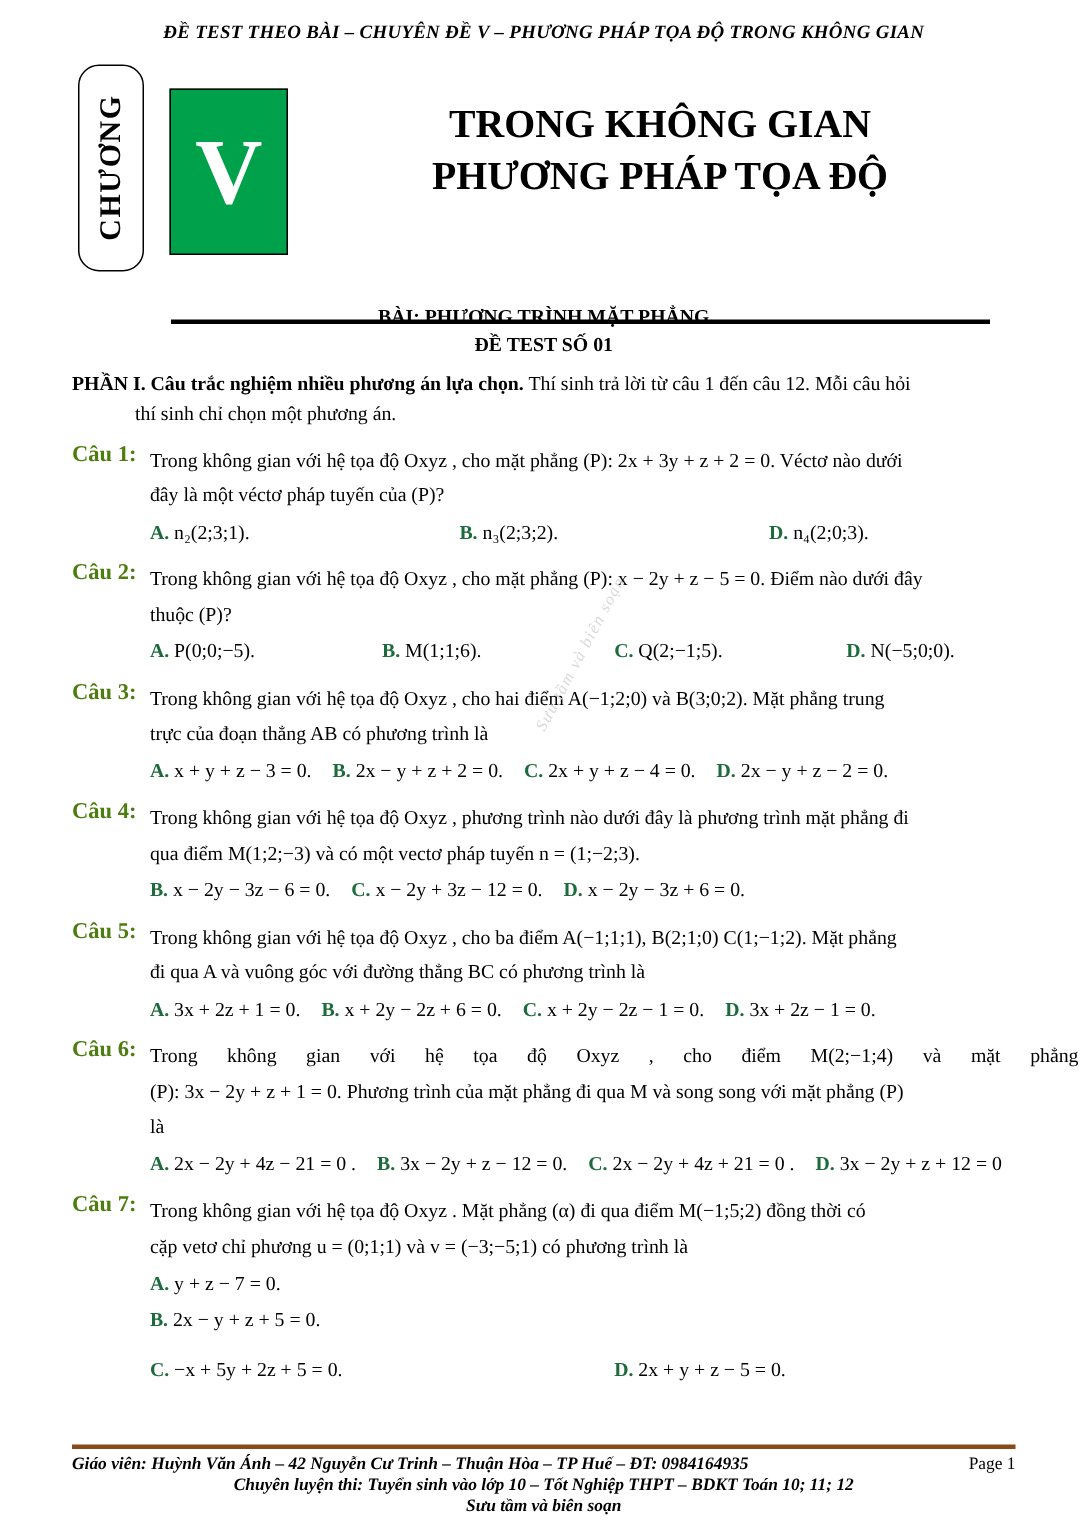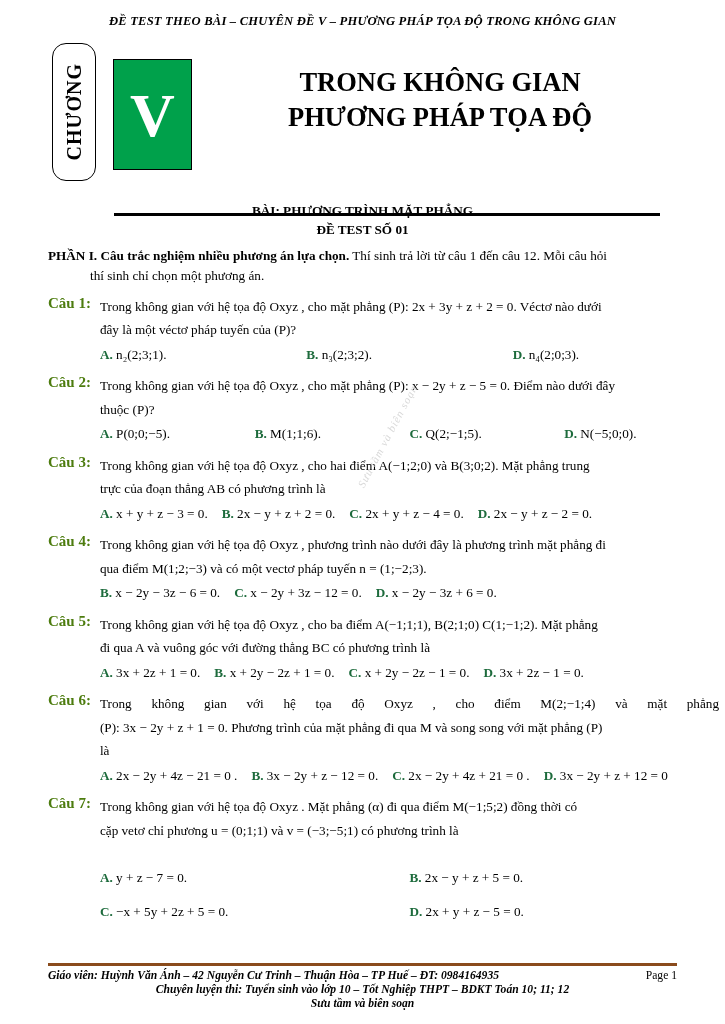--- a/index.html
+++ b/index.html
@@ -218,21 +218,21 @@
     </div>
   </div>
 
   <div class="q">
     <div class="q-label">Câu 5:</div>
     <div class="q-body">
       <span class="stem">Trong không gian với hệ tọa độ Oxyz , cho ba điểm A(−1;1;1), B(2;1;0) C(1;−1;2). Mặt phẳng</span>
       <span class="stem">đi qua A và vuông góc với đường thẳng BC có phương trình là</span>
       <div class="opts tight">
         <div class="opt"><span class="ltr">A.</span> <span>3x + 2z + 1 = 0.</span></div>
-        <div class="opt"><span class="ltr">B.</span> <span>x + 2y − 2z + 1 = 0.</span></div>
+        <div class="opt"><span class="ltr">B.</span> <span>x + 2y − 2z + 6 = 0.</span></div>
         <div class="opt"><span class="ltr">C.</span> <span>x + 2y − 2z − 1 = 0.</span></div>
         <div class="opt"><span class="ltr">D.</span> <span>3x + 2z − 1 = 0.</span></div>
       </div>
     </div>
   </div>
 
   <div class="q">
     <div class="q-label">Câu 6:</div>
     <div class="q-body">
       <span class="stem justify">Trong không gian với hệ tọa độ Oxyz , cho điểm M(2;−1;4) và mặt phẳng</span>
@@ -245,21 +245,21 @@
         <div class="opt"><span class="ltr">D.</span> <span>3x − 2y + z + 12 = 0</span></div>
       </div>
     </div>
   </div>
 
   <div class="q">
     <div class="q-label">Câu 7:</div>
     <div class="q-body">
       <span class="stem">Trong không gian với hệ tọa độ Oxyz . Mặt phẳng (α) đi qua điểm M(−1;5;2) đồng thời có</span>
       <span class="stem">cặp vetơ chỉ phương u = (0;1;1) và v = (−3;−5;1) có phương trình là</span>
-      <div class="opts half" style="margin-top:24px;">
+      <div class="opts half" style="margin-top:2px;flex-direction:column;">
         <div class="opt"><span class="ltr">A.</span> <span>y + z − 7 = 0.</span></div>
         <div class="opt"><span class="ltr">B.</span> <span>2x − y + z + 5 = 0.</span></div>
       </div>
       <div class="opts half" style="margin-top:10px;">
         <div class="opt"><span class="ltr">C.</span> <span>−x + 5y + 2z + 5 = 0.</span></div>
         <div class="opt"><span class="ltr">D.</span> <span>2x + y + z − 5 = 0.</span></div>
       </div>
     </div>
   </div>
 

